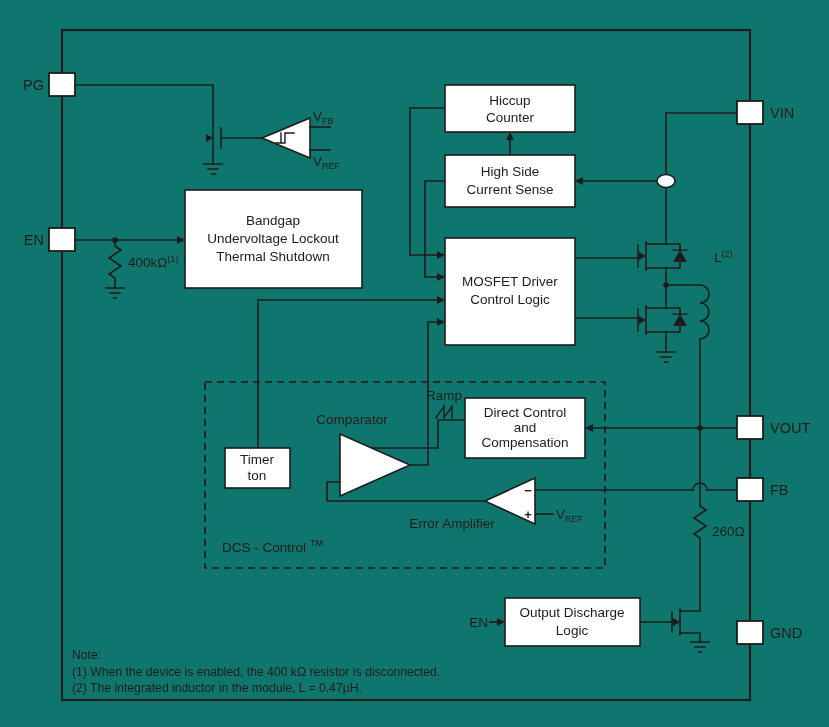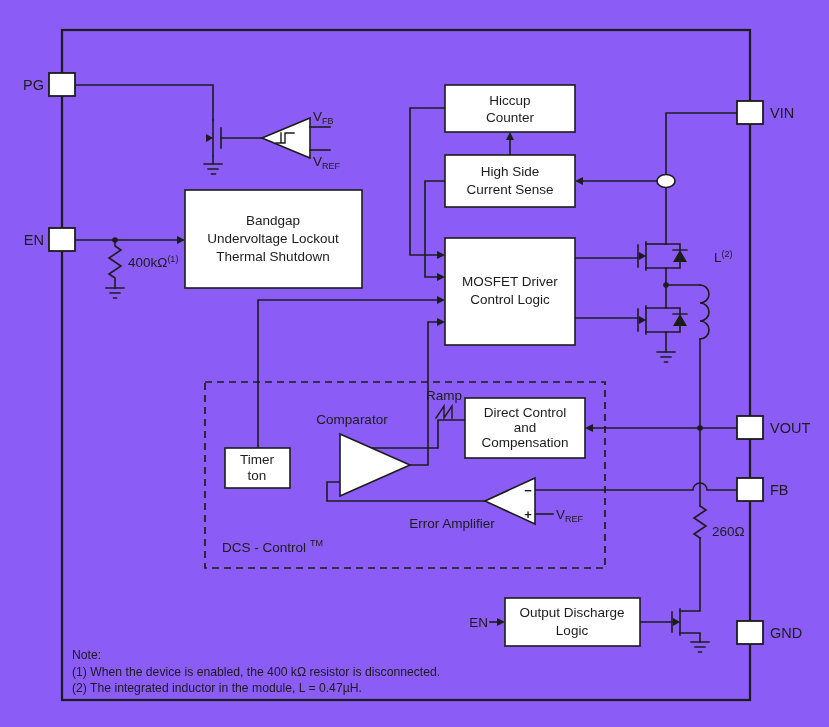--- a/index.html
+++ b/index.html
@@ -1,16 +1,16 @@
 <!DOCTYPE html>
 <html><head>
 <meta charset="utf-8">
 <style>
   html,body{margin:0;padding:0;background:#ffffff;}
-  .stage{width:829px;height:727px;background:#8b5cf6;position:relative;overflow:hidden;}
+  .stage{width:829px;height:727px;background:#0f766e;position:relative;overflow:hidden;}
   svg{display:block;}
   .wire{stroke:#1c1c1c;stroke-width:1.6;fill:none;stroke-linecap:square;}
   .thin{stroke-width:1.4;}
   .box{fill:#ffffff;stroke:#1c1c1c;stroke-width:1.6;}
   .pinbox{fill:#ffffff;stroke:#1c1c1c;stroke-width:1.8;}
   .tri{fill:#ffffff;stroke:#1c1c1c;stroke-width:1.6;stroke-linejoin:miter;}
   .ah{fill:#1c1c1c;stroke:none;}
   .dot{fill:#1c1c1c;stroke:none;}
   .dash{fill:none;stroke:#1c1c1c;stroke-width:1.7;stroke-dasharray:7 5;}
   text{font-family:"Liberation Sans","DejaVu Sans",sans-serif;fill:#1c1c1c;font-size:13.5px;}

